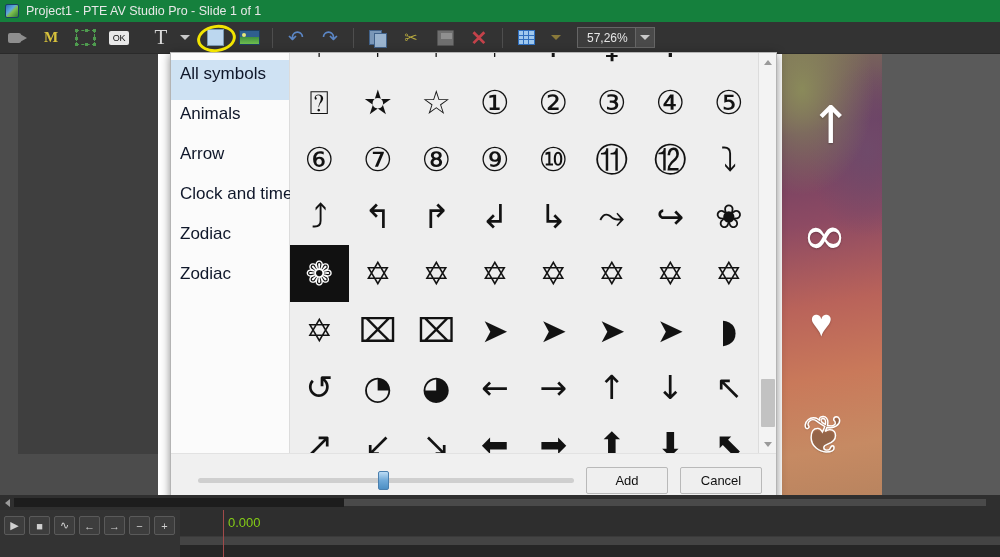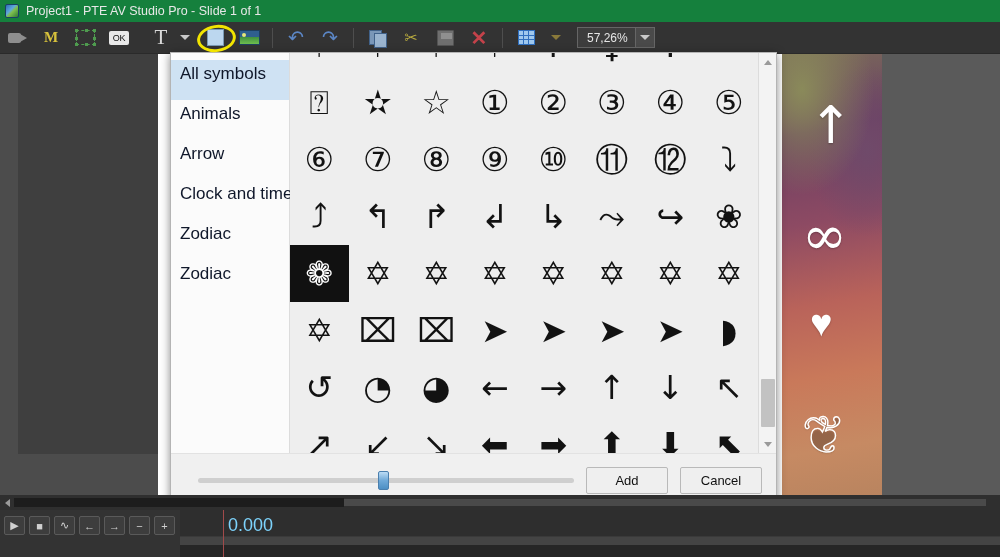--- a/index.html
+++ b/index.html
@@ -225,21 +225,21 @@
     display:flex;align-items:center;justify-content:center;color:#d0d0d0;font-size:11px;
   }
   #timelinewrap{
     position:absolute;left:180px;top:0px;width:820px;height:47px;background:#2b2b2b;
   }
   #tl-ruler{
     position:absolute;left:0;top:0;width:820px;height:27px;background:#2e2e2e;
     border-bottom:1px solid #3a3a3a;
   }
   #timecode{
-    position:absolute;left:48px;top:5px;color:#7dd3fc;font-size:18px;
+    position:absolute;left:48px;top:5px;color:#84cc16;font-size:13px;
   }
   #playhead{
     position:absolute;left:43px;top:0;width:1px;height:47px;background:#a14a4a;
   }
   #tl-track{
     position:absolute;left:0;top:27px;width:820px;height:8px;background:#444;
   }
   #tl-lower{
     position:absolute;left:0;top:35px;width:820px;height:12px;background:#262626;
   }

